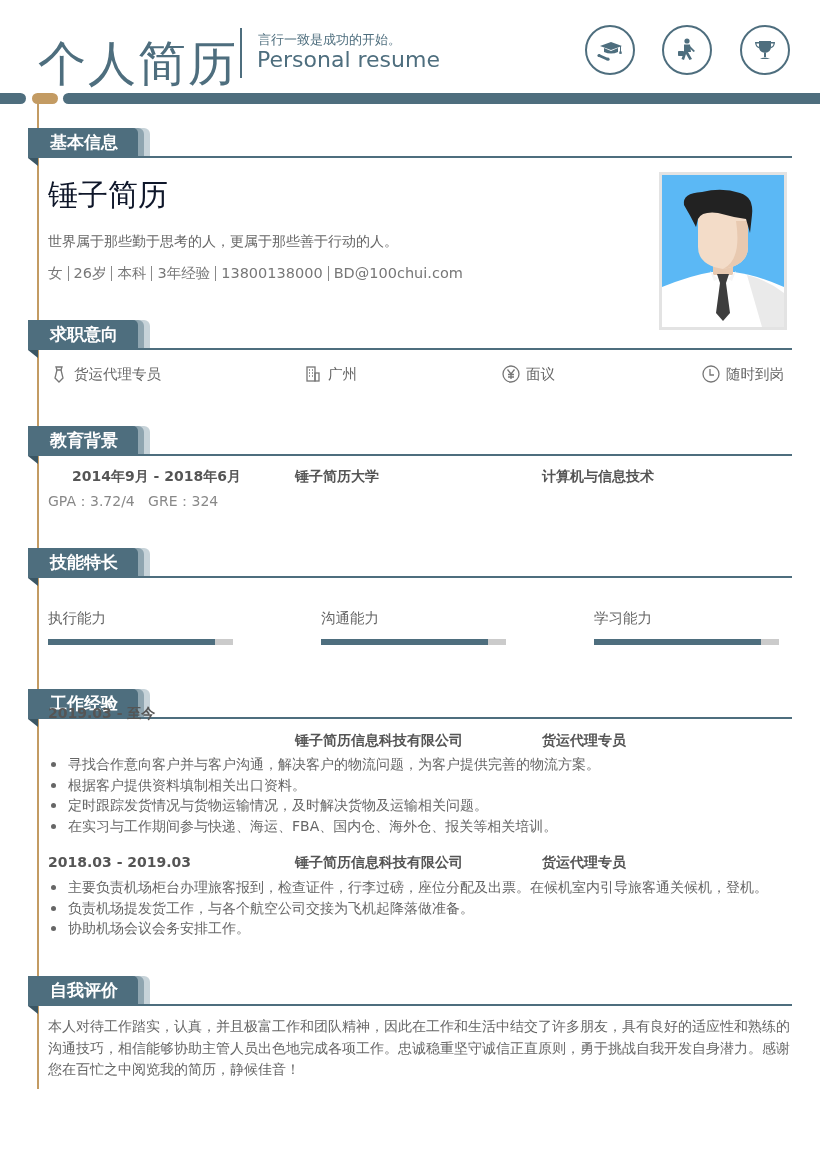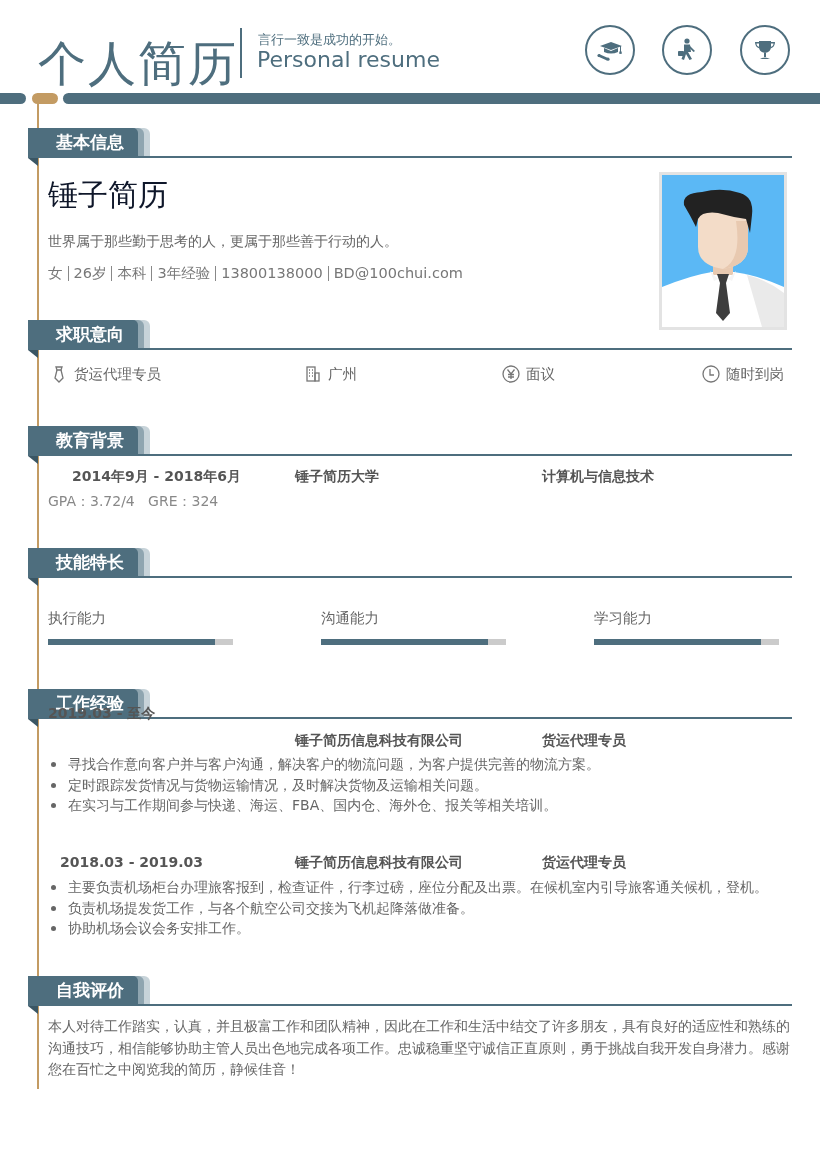--- a/index.html
+++ b/index.html
@@ -18,21 +18,21 @@
   
   .bar-left { left:0; top:93px; width:26px; height:11px; background:#4e6e7e; border-radius:0 6px 6px 0; }
   .bar-gold { left:32px; top:93px; width:26px; height:11px; background:#c39b63; border-radius:6px; }
   .bar-main { left:63px; top:93px; width:757px; height:11px; background:#4e6e7e; border-radius:6px 0 0 6px; }
   .timeline { left:37px; top:104px; width:2px; height:985px; background:#c39b63; }
 
   
   .sec { left:28px; width:764px; height:42px; }
   .sec .tab-shadow2 { position:absolute; left:0; top:0; width:122px; height:28px; background:#c7d3d9; border-radius:0 6px 0 0; }
   .sec .tab-shadow { position:absolute; left:0; top:0; width:116px; height:28px; background:#8fa5b0; border-radius:0 6px 0 0; }
-  .sec .tab { position:absolute; left:0; top:0; width:110px; height:28px; background:#4e6e7e; border-radius:0 5px 0 0; color:#fff; font-size:17px; font-weight:bold; line-height:28px; padding-left:28px; }
+  .sec .tab { position:absolute; left:0; top:0; width:110px; height:28px; background:#4e6e7e; border-radius:0 5px 0 0; color:#fff; font-size:17px; font-weight:bold; line-height:28px; padding-left:22px; }
   .sec .line { position:absolute; left:0; top:28px; width:764px; height:2px; background:#4e6e7e; }
   .sec .fold { position:absolute; left:0; top:30px; width:0; height:0; border-top:8px solid #3a5664; border-left:10px solid transparent; }
 
   
   .name { left:48px; top:175px; font-size:30px; color:#0f172a; line-height:40px; }
   .motto { left:48px; top:232px; font-size:14px; color:#666; line-height:18px; }
   .meta { left:48px; top:263px; font-size:14.5px; color:#777; line-height:20px; display:flex; align-items:center; }
   .meta .sep { display:inline-block; width:1px; height:15px; background:#888; margin:0 5px; }
   .photo { left:659px; top:172px; width:128px; height:158px; border:3px solid #e3e3e3; background:#fff; }
 
@@ -209,24 +209,25 @@
     <div class="tab-shadow"></div>
   <div class="tab">工作经验</div>
   <div class="line"></div>
     <div class="fold"></div>
 </div>
 <div class="abs job-h" style="left:48px; top:704px;">2019.03 - 至今</div>
 <div class="abs job-h" style="left:295px; top:731px;">锤子简历信息科技有限公司</div>
 <div class="abs job-h" style="left:542px; top:731px;">货运代理专员</div>
 <ul class="abs bullets" style="top:754px;">
   <li>寻找合作意向客户并与客户沟通，解决客户的物流问题，为客户提供完善的物流方案。</li>
+  <li>根据客户提供资料填制相关出口资料。</li>
   <li>定时跟踪发货情况与货物运输情况，及时解决货物及运输相关问题。</li>
   <li>在实习与工作期间参与快递、海运、FBA、国内仓、海外仓、报关等相关培训。</li>
 </ul>
-<div class="abs job-h" style="left:60px; top:853px;">2018.03 - 2019.03</div>
+<div class="abs job-h" style="left:48px; top:853px;">2018.03 - 2019.03</div>
 <div class="abs job-h" style="left:295px; top:853px;">锤子简历信息科技有限公司</div>
 <div class="abs job-h" style="left:542px; top:853px;">货运代理专员</div>
 <ul class="abs bullets" style="top:877px;">
   <li>主要负责机场柜台办理旅客报到，检查证件，行李过磅，座位分配及出票。在候机室内引导旅客通关候机，登机。</li>
   <li>负责机场提发货工作，与各个航空公司交接为飞机起降落做准备。</li>
   <li>协助机场会议会务安排工作。</li>
 </ul>
 
 <div class="abs sec" style="top:976px;">
   <div class="tab-shadow2"></div>

